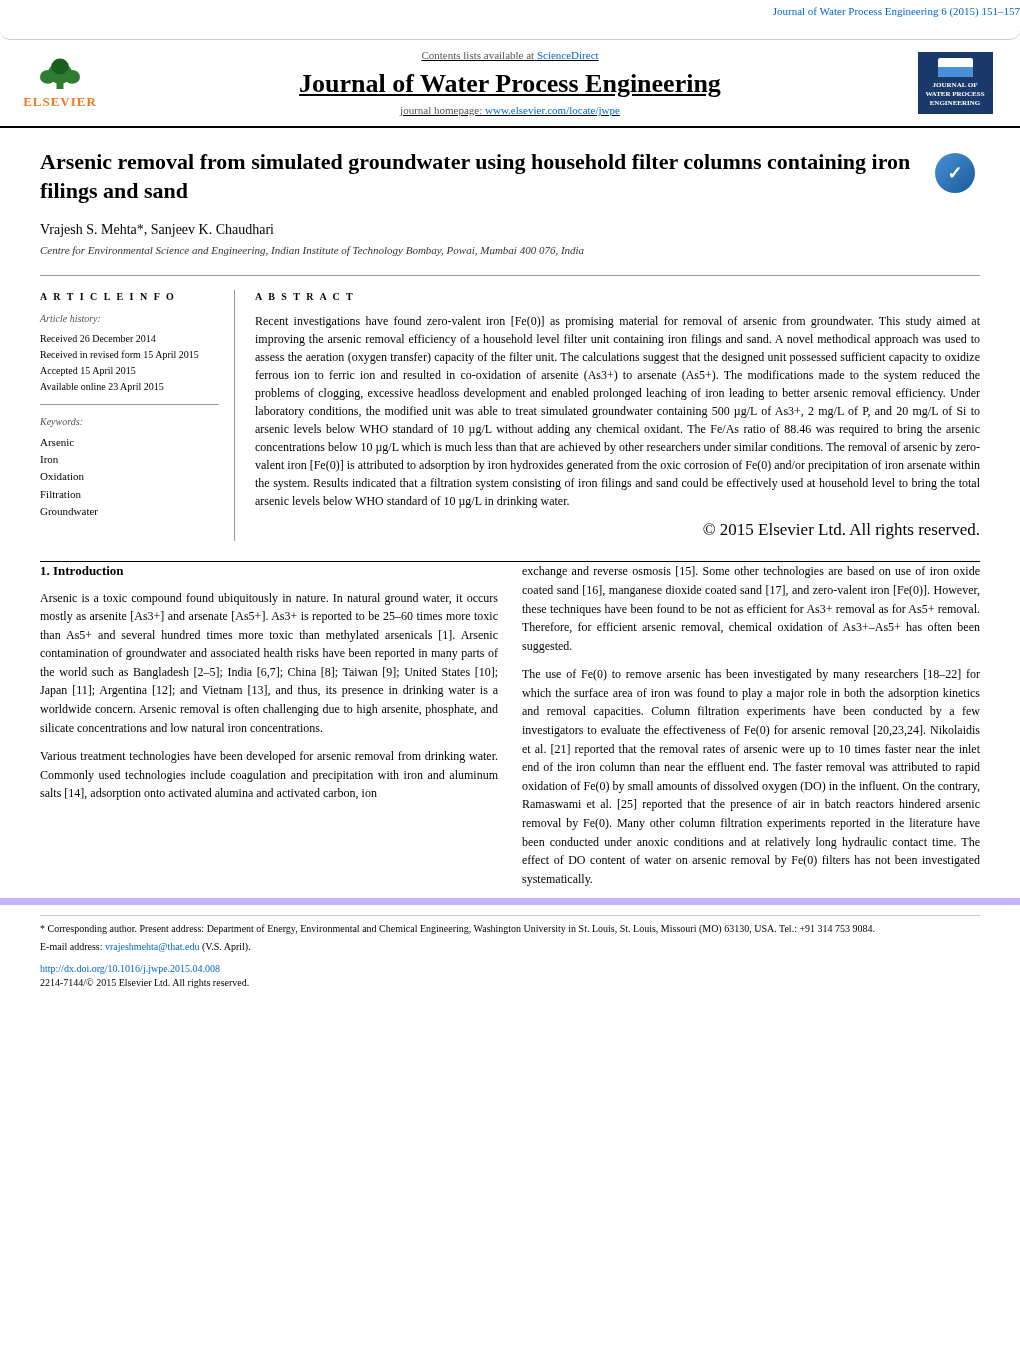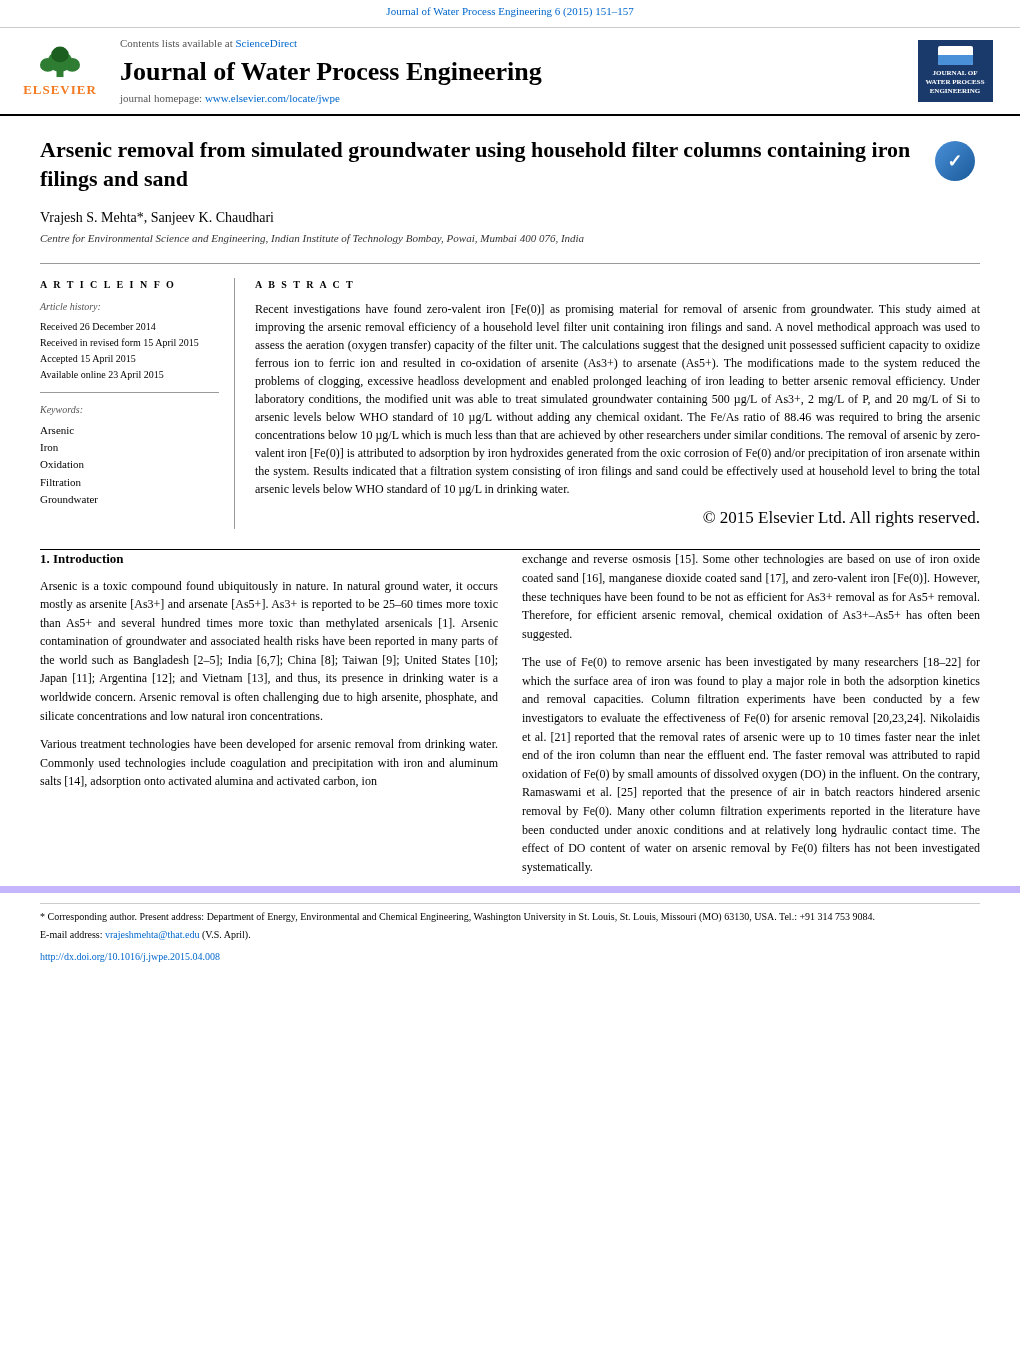--- a/index.html
+++ b/index.html
@@ -10,24 +10,25 @@
       width: 1020px;
       min-height: 1351px;
       font-size: 13px;
       line-height: 1.4;
     }
 
     
     .top-banner {
       background: #fff;
       border-bottom: 1px solid #ccc;
-      text-align: center;
-      padding: 4px 0 8px;
+      text-align: right;
+      padding: 4px 0 20px;
       font-size: 11px;
       color: #0066cc;
+      border-radius: 10px;
     }
 
     
     .header {
       display: flex;
       align-items: center;
       padding: 8px 20px;
       border-bottom: 2px solid #000;
       gap: 10px;
     }
@@ -49,21 +50,22 @@
     }
     .elsevier-text {
       font-size: 13px;
       font-weight: bold;
       color: #f47920;
       letter-spacing: 1px;
       margin-top: 2px;
     }
     .header-center {
       flex: 1;
-      text-align: left;
+      text-align: center;
+      text-decoration: underline;
     }
     .contents-line {
       font-size: 11px;
       color: #555;
       margin-bottom: 4px;
     }
     .contents-line a { color: #0066cc; text-decoration: none; }
     .journal-title {
       font-size: 26px;
       font-weight: bold;
@@ -391,13 +393,14 @@
     <span>E-mail address:</span>
     <a>vrajeshmehta@that.edu</a>
     <span>(V.S. April).</span>
   </div>
 </div>
 
 <div class="doi-area">
   <div>
     <a>http://dx.doi.org/10.1016/j.jwpe.2015.04.008</a>
   </div>
+  <div>2214-7144/© 2015 Elsevier Ltd. All rights reserved.</div>
 </div>
 
 </body></html>

